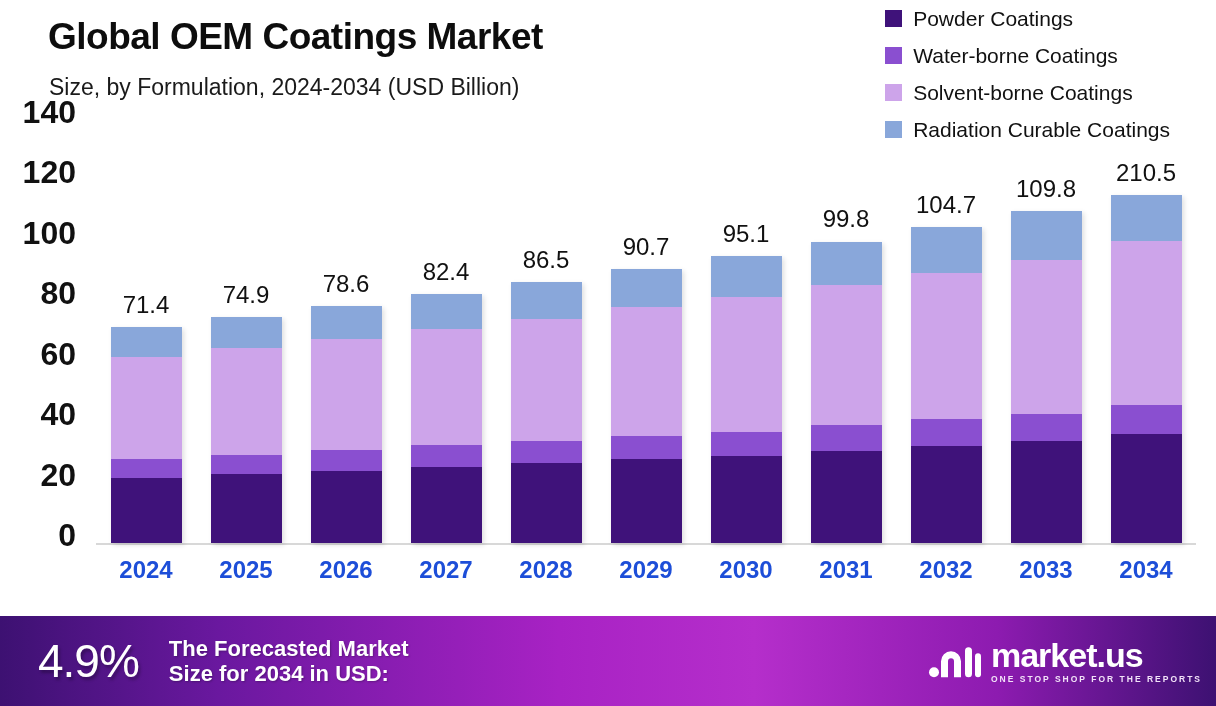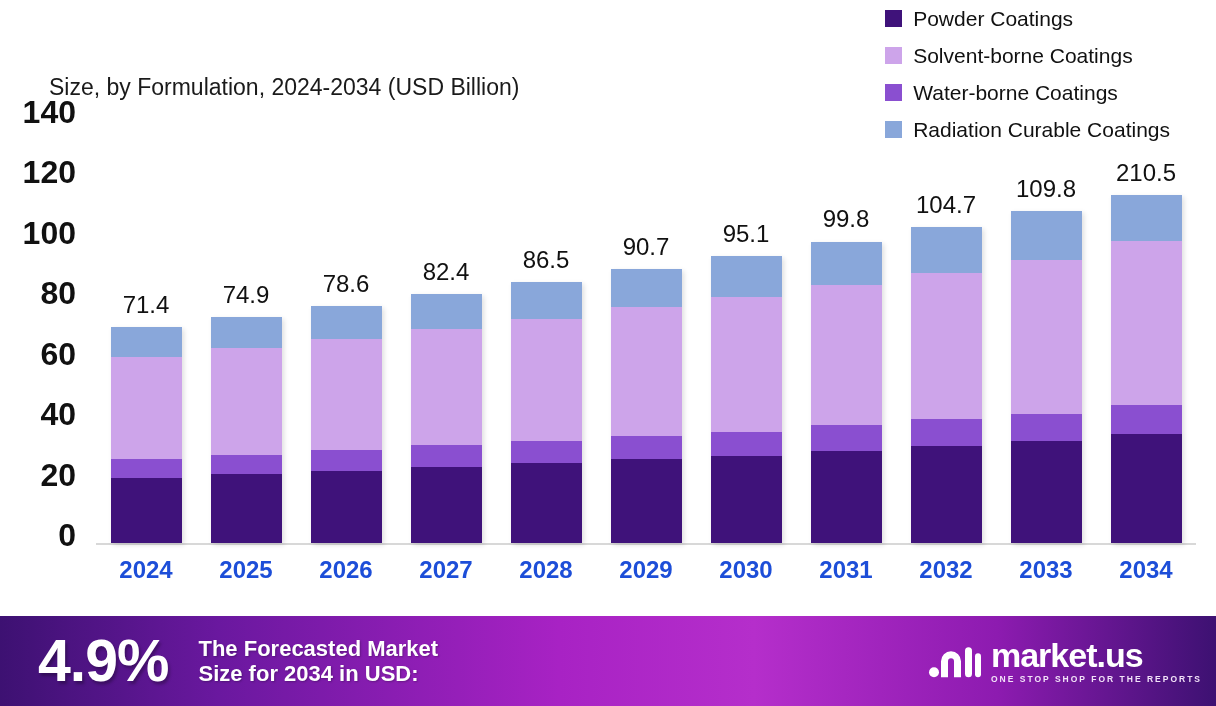--- a/index.html
+++ b/index.html
@@ -78,21 +78,21 @@
     position:absolute;left:0;bottom:0;width:1216px;height:90px;
     background:linear-gradient(90deg,#3d1172 0%,#6a189f 18%,#a822c4 46%,#b52ecb 62%,#8d1bb0 82%,#3d1172 100%);
     display:flex;align-items:center;
   }
   .foot-block{display:flex;align-items:center;}
   .foot-text{
     color:#fff;font-size:22px;font-weight:bold;line-height:1.15;
     white-space:nowrap;text-shadow:1px 1px 2px rgba(0,0,0,.25);
   }
   .foot-big{
-    color:#fff;font-weight:bold;font-size:59px;
+    color:#fff;font-weight:normal;font-size:46px;
     letter-spacing:-1px;white-space:nowrap;
     text-shadow:2px 3px 3px rgba(0,0,0,.28);
   }
   .logo{
     position:absolute;right:14px;top:50%;transform:translateY(-50%);
     display:flex;align-items:center;gap:10px;
   }
   .logo-mark{width:54px;height:40px;flex:0 0 auto;}
   .logo-text-wrap{display:flex;flex-direction:column;line-height:1;}
   .logo-word{
@@ -101,34 +101,35 @@
   .logo-tag{
     color:#f2e2f8;font-size:8.5px;font-weight:bold;letter-spacing:2.0px;
     margin-top:3px;
   }
 </style>
 </head>
 <body>
 
 <div id="chart-root">
 
+  <div class="title">Global OEM Coatings Market</div>
   <div class="subtitle">Size, by Formulation, 2024-2034 (USD Billion)</div>
 
   <div class="legend" id="legend">
       <div class="legend-item">
         <span class="legend-swatch" style="background: rgb(63, 18, 122);"></span>
         <span class="legend-label">Powder Coatings</span>
       </div>
       <div class="legend-item">
+        <span class="legend-swatch" style="background: rgb(138, 79, 208);"></span>
+        <span class="legend-label">Water-borne Coatings</span>
+      </div>
+      <div class="legend-item">
         <span class="legend-swatch" style="background: rgb(205, 164, 234);"></span>
         <span class="legend-label">Solvent-borne Coatings</span>
-      </div>
-      <div class="legend-item">
-        <span class="legend-swatch" style="background: rgb(138, 79, 208);"></span>
-        <span class="legend-label">Water-borne Coatings</span>
       </div>
       <div class="legend-item">
         <span class="legend-swatch" style="background: rgb(137, 167, 218);"></span>
         <span class="legend-label">Radiation Curable Coatings</span>
       </div>
     </div>
 
   <div class="axis-labels" id="yaxis">
       <div class="ytick" style="top: 423px;">0</div>
       <div class="ytick" style="top: 362.571px;">20</div>

